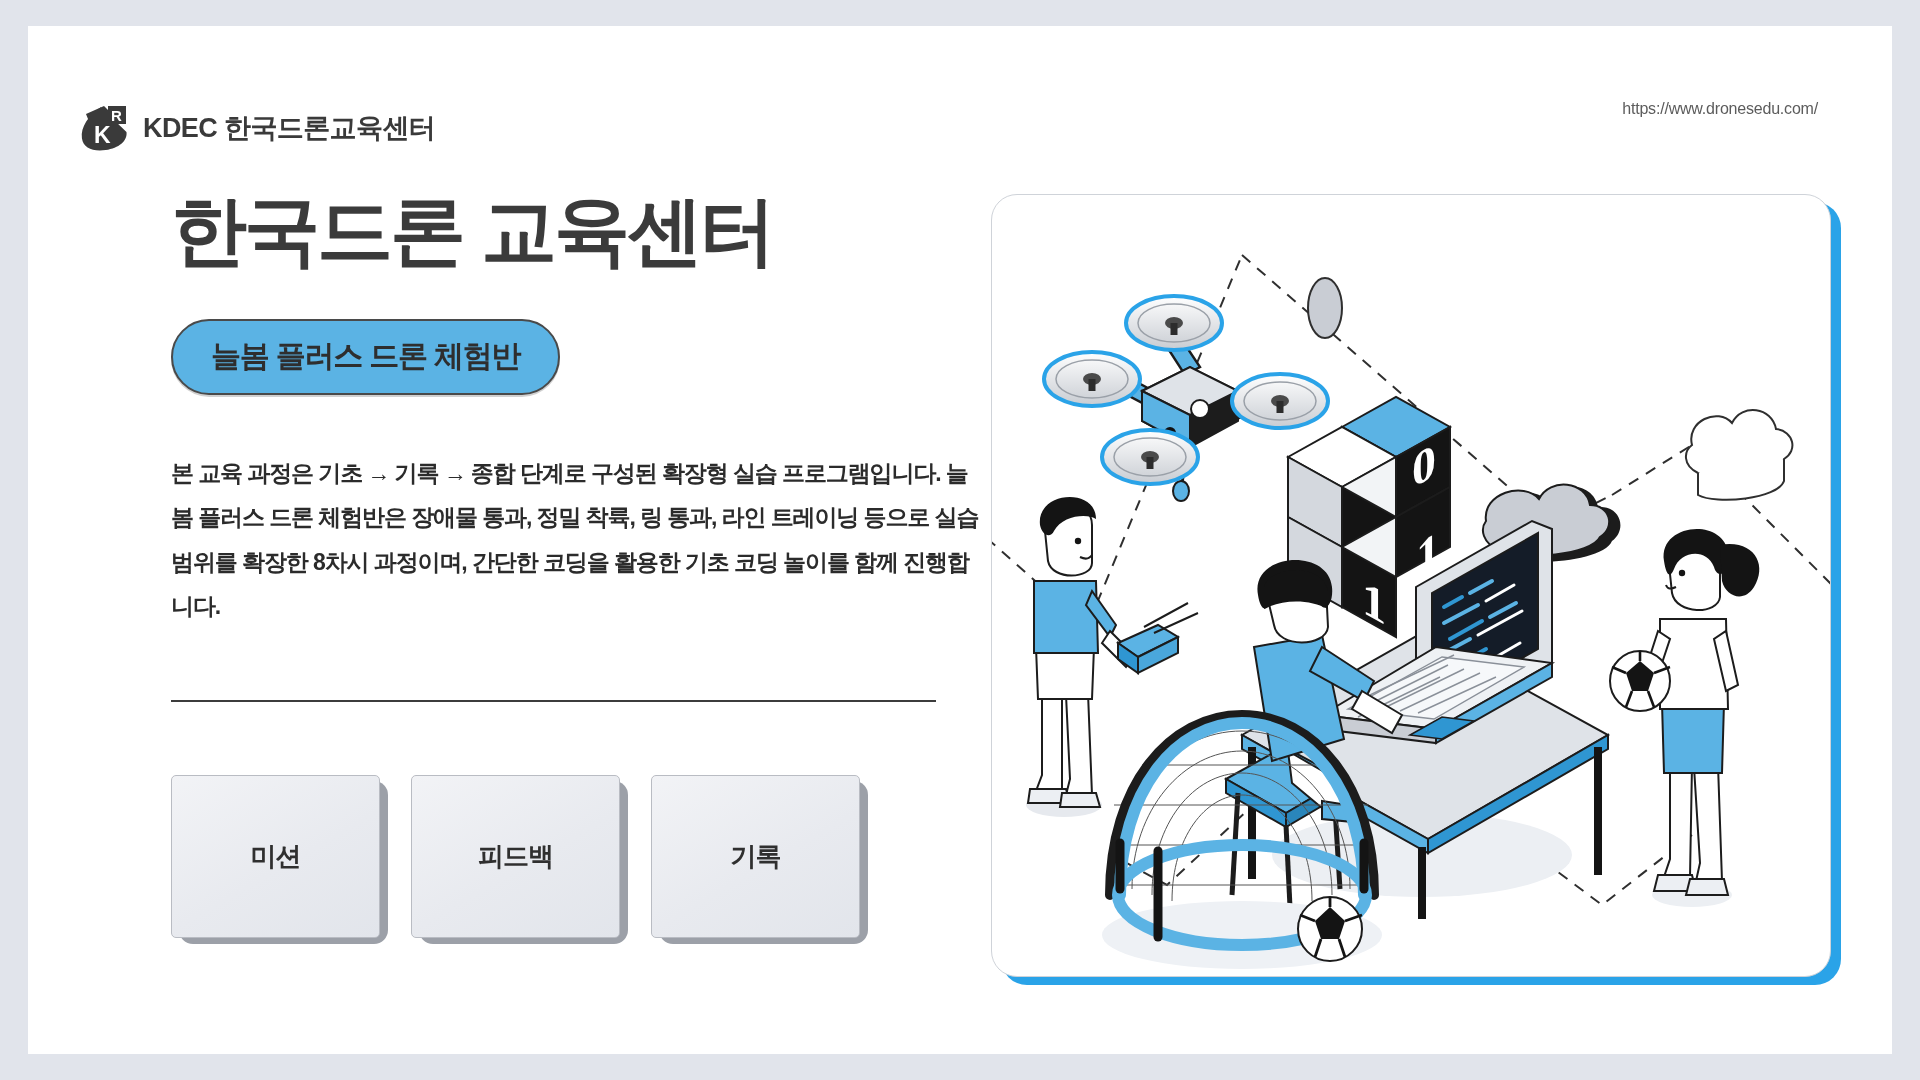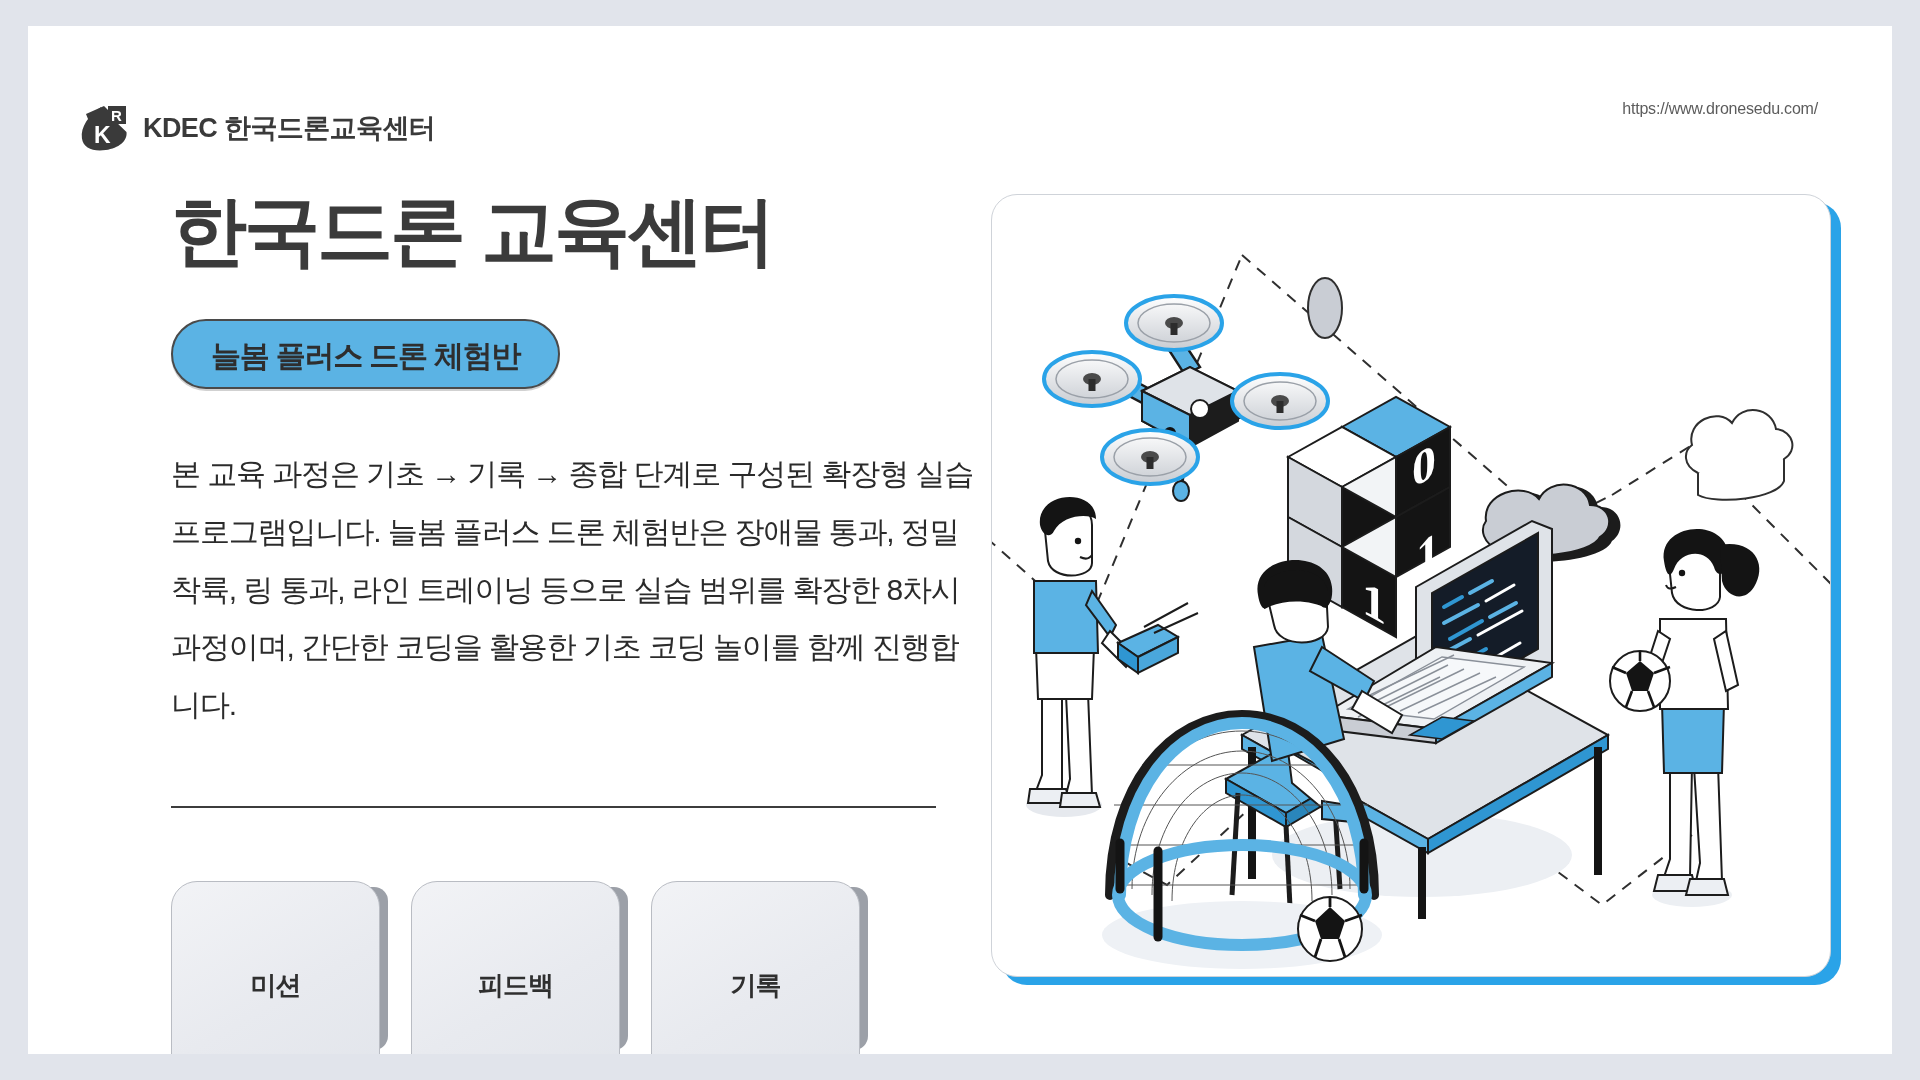--- a/index.html
+++ b/index.html
@@ -72,38 +72,38 @@
     font-weight: bold;
     color: #3b3b3b;
     letter-spacing: -3px;
     line-height: 1.05;
     white-space: nowrap;
   }
 
   .badge {
     display: inline-block;
     margin-top: 48px;
-    padding: 15px 38px 10px 38px;
+    padding: 15px 38px 16px 38px;
     background: #5bb3e4;
     border: 2px solid #4a4a4a;
     border-radius: 44px;
     font-size: 30px;
     font-weight: bold;
     color: #2e2e2e;
     letter-spacing: -1.2px;
     box-shadow: 0 2px 0 rgba(0,0,0,0.18);
   }
 
   .body-copy {
     margin-top: 56px;
-    font-size: 30px;
+    font-size: 23px;
     line-height: 1.93;
     color: #2b2b2b;
     letter-spacing: -1.1px;
-    font-weight: 400;
+    font-weight: 700;
     max-width: 815px;
   }
 
   .divider {
     margin-top: 72px;
     width: 765px;
     height: 2px;
     background: #3c3c3c;
   }
 
@@ -125,23 +125,23 @@
     width: 209px;
     height: 163px;
     background: #9ca0a8;
     border-radius: 14px;
   }
   .card {
     position: absolute;
     left: 0;
     top: 0;
     width: 209px;
-    height: 208px;
+    height: 163px;
     border: 1px solid #b9bcc3;
-    border-radius: 26px;
+    border-radius: 5px;
     background: linear-gradient(150deg, #f2f3f6 0%, #e8eaef 55%, #e2e5eb 100%);
     display: flex;
     align-items: center;
     justify-content: center;
   }
   .card-label {
     font-size: 26px;
     font-weight: bold;
     color: #2f2f2f;
     letter-spacing: -1px;

